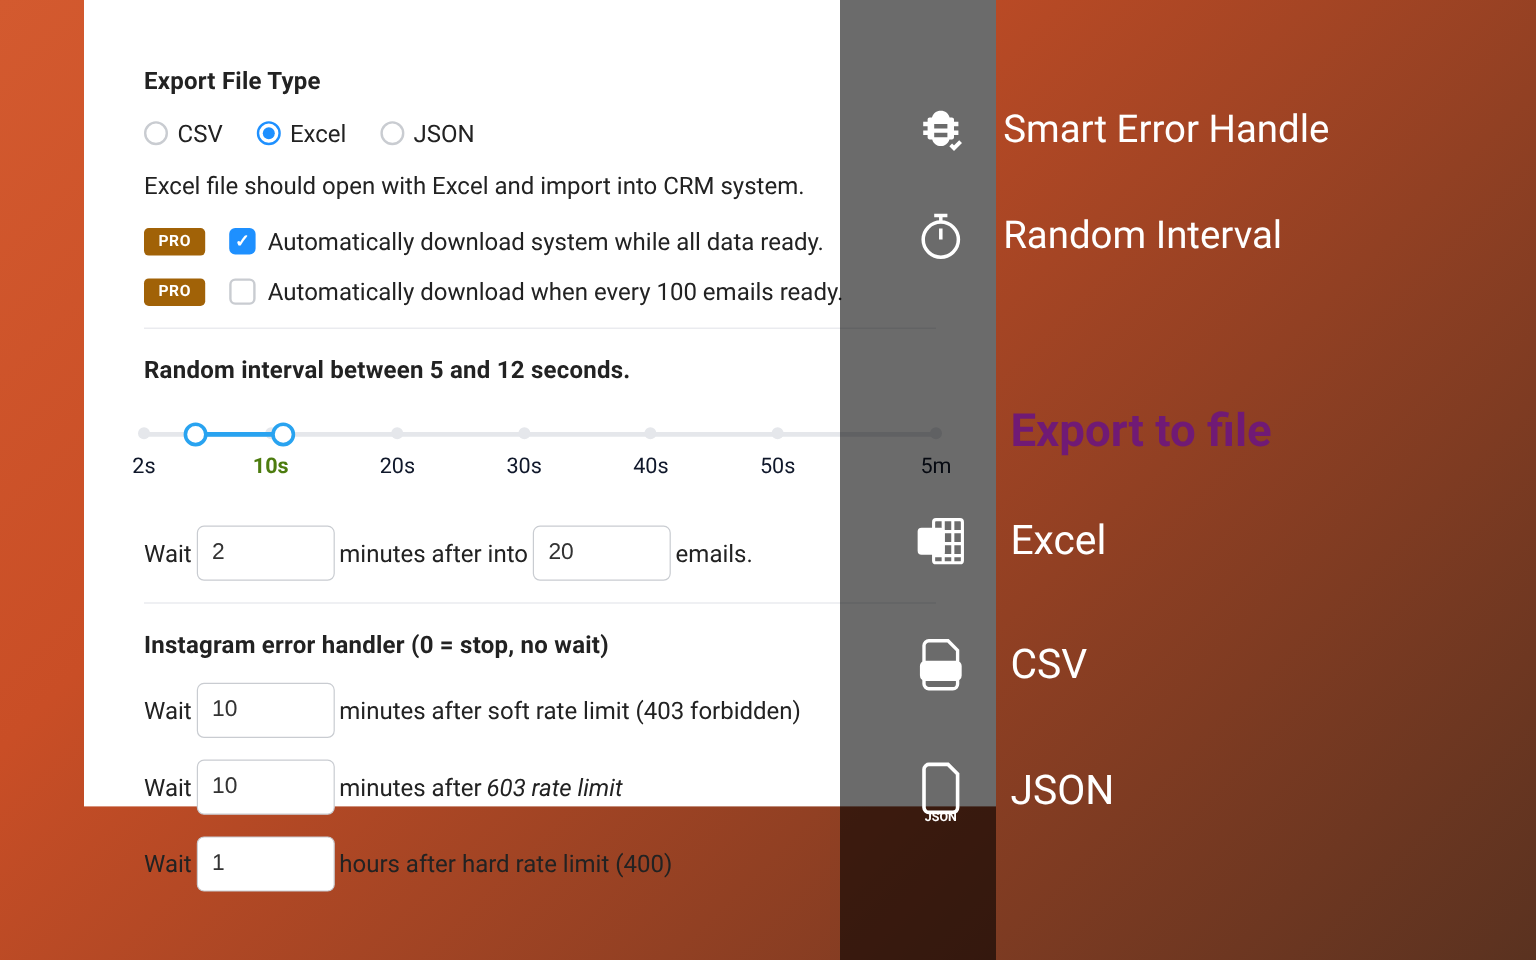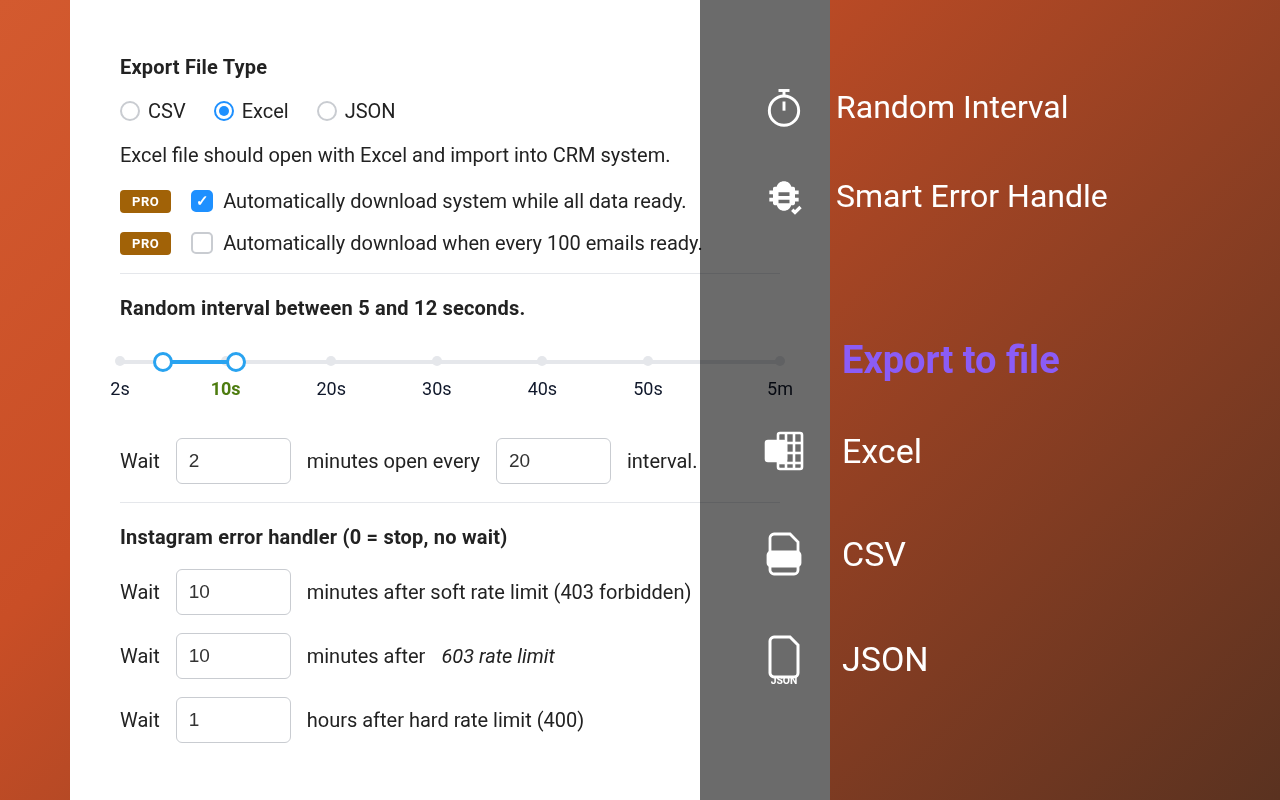--- a/index.html
+++ b/index.html
@@ -3,21 +3,21 @@
 <meta charset="utf-8">
 <style>
 * { box-sizing: border-box; margin: 0; padding: 0; }
 body {
   width: 1280px; height: 800px; overflow: hidden;
   font-family: -apple-system, BlinkMacSystemFont, "Segoe UI", Roboto, Helvetica, Arial, sans-serif;
   background: linear-gradient(135deg, #d35a2f 0%, #c94e26 30%, #5a3220 100%);
   position: relative;
 }
 .panel-left {
-  position: absolute; left: 70px; top: 0; width: 760px; height: 800px;
+  position: absolute; left: 70px; top: 0; width: 760px; height: 672px;
   background: #fff;
   padding: 55px 50px 40px 50px;
   color: #222;
 }
 .section-title { font-size: 20px; font-weight: 700; margin-bottom: 20px; letter-spacing: 0.2px; }
 .radio-row { display: flex; gap: 28px; align-items: center; margin-bottom: 20px; }
 .radio-item { display: flex; align-items: center; gap: 8px; font-size: 20px; cursor: pointer; }
 .radio-circle { width: 20px; height: 20px; border-radius: 50%; border: 2px solid #c9ccd1; display: inline-flex; align-items: center; justify-content: center; }
 .radio-item.selected .radio-circle { border-color: #1e90ff; }
 .radio-item.selected .radio-circle::after { content: ""; width: 10px; height: 10px; border-radius: 50%; background: #1e90ff; }
@@ -28,36 +28,36 @@
 .checkbox.checked { background: #1e90ff; border-color: #1e90ff; }
 .checkbox.checked::after { content: "✓"; color: #fff; font-size: 15px; font-weight: 700; }
 .divider { border-top: 1px solid #e5e7eb; margin: 10px 0 22px; }
 .slider-wrap { position: relative; margin-top: 30px; height: 70px; }
 .slider-track { position: absolute; left: 0; right: 0; top: 10px; height: 4px; background: #e5e7eb; border-radius: 2px; }
 .slider-fill { position: absolute; top: 10px; height: 4px; background: #29a3f0; border-radius: 2px; }
 .slider-tick { position:absolute; top:6px; width:10px; height:10px; border-radius:50%; background:#e5e7eb; transform:translateX(-50%); }
 .slider-handle { position: absolute; top: 2px; width: 20px; height: 20px; border-radius: 50%; background: #fff; border: 3px solid #29a3f0; transform: translateX(-50%); cursor:pointer; }
 .slider-label { position: absolute; top: 28px; transform: translateX(-50%); font-size: 18px; color: #0f172a; }
 .slider-label.bold { font-weight: 700; color: #4d7c0f; }
-.inline-row { display: flex; align-items: center; gap: 16px; font-size: 20px; margin-bottom: 18px; }
+.inline-row { display: flex; align-items: center; gap: 4px; font-size: 20px; margin-bottom: 18px; }
 .txt-input { width: 115px; height: 46px; border: 1px solid #c9ccd1; border-radius: 6px; padding: 0 12px; font-size: 19px; color: #333; background:#fff; }
 .italic { font-style: italic; }
 
 .overlay-right {
   position: absolute; left: 700px; top: 0; width: 130px; height: 800px;
   background: rgba(0,0,0,0.58);
 }
 .feature-list {
   position: absolute; left: 760px; top: 85px; right: 20px;
   color: #fff;
 }
 .feature-row { display: flex; align-items: center; gap: 28px; margin-bottom: 45px; }
 .feature-icon-slot { width: 48px; display:flex; justify-content:center; }
 .feature-text { font-size: 32px; font-weight: 400; }
-.export-heading { font-size: 38px; font-weight: 700; margin: 120px 0 45px 82px; color:#8b5cf6; }
+.export-heading { font-size: 38px; font-weight: 700; margin: 120px 0 45px 82px; color:#701a75; }
 .export-row { display:flex; align-items:center; gap:34px; margin-bottom:55px; padding-left:0px; }
 .export-text { font-size: 34px; color:#fff; }
 svg { display:block; }
 </style>
 </head>
 <body>
 
 <div class="panel-left">
 
   <div class="section-title">Export File Type</div>
@@ -112,23 +112,23 @@
     <div class="slider-label" style="left:32%">20s</div>
     <div class="slider-label" style="left:48%">30s</div>
     <div class="slider-label" style="left:64%">40s</div>
     <div class="slider-label" style="left:80%">50s</div>
     <div class="slider-label" style="left:100%">5m</div>
   </div>
 
   <div class="inline-row" style="margin-top:18px">
     <span>Wait</span>
     <input class="txt-input" value="2" style="">
-    <span>minutes open every</span>
+    <span>minutes after into</span>
     <input class="txt-input" value="20" style="">
-    <span>interval.</span>
+    <span>emails.</span>
   </div>
 
   <div class="divider"></div>
 
   <div class="section-title">Instagram error handler (0 = stop, no wait)</div>
 
   <div class="inline-row">
     <span>Wait</span>
     <input class="txt-input" value="10" style="">
     <span>minutes after soft rate limit (403 forbidden)</span>
@@ -145,39 +145,39 @@
     <span>Wait</span>
     <input class="txt-input" value="1" style="">
     <span>hours after hard rate limit (400)</span>
   </div>
 
 </div>
 
 <div class="overlay-right"></div>
 
 <div class="feature-list">
+  <div class="feature-row">
+    <span class="feature-icon-slot">
+      <svg width="44" height="44" viewBox="0 0 24 24" fill="#fff">
+          <path d="M12 4c-2 0-3.5 1.2-4 3H7c-.6 0-1 .4-1 1v1H4v2h2v2H4v2h2v1c0 .6.4 1 1 1h1.1c.5 1.8 2 3 3.9 3s3.4-1.2 3.9-3H17c.6 0 1-.4 1-1v-1h2v-2h-2v-2h2V9h-2V8c0-.6-.4-1-1-1h-1c-.5-1.8-2-3-4-3zm-3 6h6v2H9v-2zm0 4h6v2H9v-2z"></path>
+          <path d="M16.5 19.5l1.5 1.5 3-3" stroke="#fff" stroke-width="1.8" fill="none"></path>
+        </svg>
+    </span>
+    <span class="feature-text">Smart Error Handle</span>
+  </div>
   <div class="feature-row">
     <span class="feature-icon-slot">
       <svg width="44" height="44" viewBox="0 0 24 24" fill="none" stroke="#fff" stroke-width="1.6">
           <circle cx="12" cy="14" r="8"></circle>
           <line x1="12" y1="14" x2="12" y2="9"></line>
           <line x1="9" y1="3" x2="15" y2="3"></line>
           <line x1="12" y1="3" x2="12" y2="6"></line>
         </svg>
     </span>
     <span class="feature-text">Random Interval</span>
-  </div>
-  <div class="feature-row">
-    <span class="feature-icon-slot">
-      <svg width="44" height="44" viewBox="0 0 24 24" fill="#fff">
-          <path d="M12 4c-2 0-3.5 1.2-4 3H7c-.6 0-1 .4-1 1v1H4v2h2v2H4v2h2v1c0 .6.4 1 1 1h1.1c.5 1.8 2 3 3.9 3s3.4-1.2 3.9-3H17c.6 0 1-.4 1-1v-1h2v-2h-2v-2h2V9h-2V8c0-.6-.4-1-1-1h-1c-.5-1.8-2-3-4-3zm-3 6h6v2H9v-2zm0 4h6v2H9v-2z"></path>
-          <path d="M16.5 19.5l1.5 1.5 3-3" stroke="#fff" stroke-width="1.8" fill="none"></path>
-        </svg>
-    </span>
-    <span class="feature-text">Smart Error Handle</span>
   </div>
 
   <div class="export-heading">Export to file</div>
 
   <div class="export-row">
     <span class="feature-icon-slot">
       <svg width="48" height="48" viewBox="0 0 24 24" fill="none" stroke="#fff" stroke-width="1.3">
           <rect x="9" y="3" width="12" height="18" rx="1"></rect>
           <line x1="13" y1="3" x2="13" y2="21"></line>
           <line x1="17" y1="3" x2="17" y2="21"></line>

